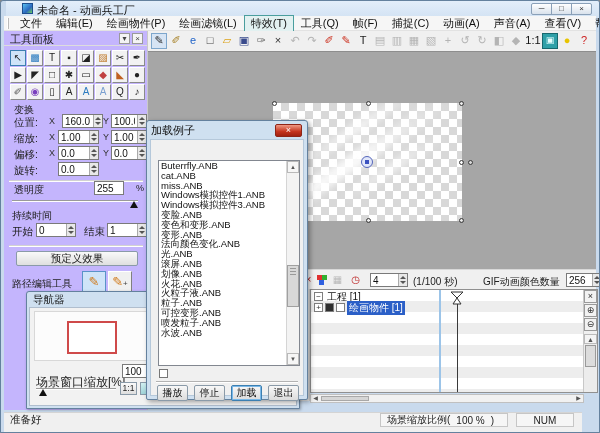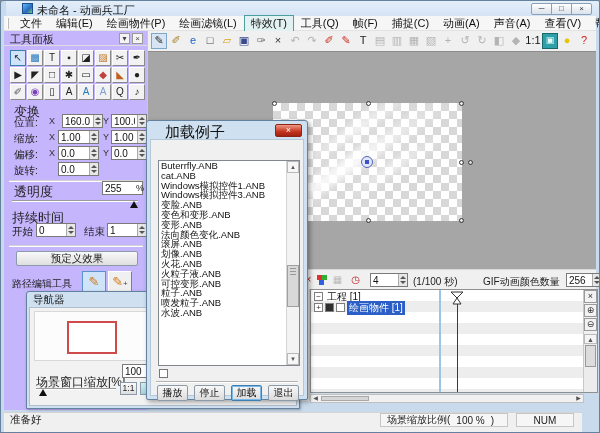--- a/index.html
+++ b/index.html
@@ -30,21 +30,21 @@
   .tbtn.special{background:#2fa0a8;color:#e8ffff;border:1px solid #17686e;font-size:9px;line-height:13px}
   
   .left-panel{position:absolute;left:3px;top:30px;width:144px;bottom:22px;background:#c4b5fd;border-right:1px solid #c9c9c9}
   .panel-header{position:relative;height:15px;font-size:11px;color:#222;padding:1px 0 0 6px;border-bottom:1px solid #ddd}
   .panel-hbtn{position:absolute;top:2px;width:11px;height:11px;font-size:8px;line-height:10px;text-align:center;
               border:1px solid #9a9a9a;background:#f4f4f4;color:#444}
   .toolgrid{position:absolute;left:6px;top:19px;display:grid;grid-template-columns:repeat(8,17px);grid-auto-rows:17px}
   .tool{width:16px;height:16px;background:#f2f2f2;border:1px solid;border-color:#ffffff #8a8a8a #8a8a8a #ffffff;
         font-size:10px;line-height:14px;text-align:center;color:#222;overflow:hidden}
   .tool.active{background:#cfe4f8;border-color:#3c7fb1}
-  .sec-label{position:absolute;font-size:13px;color:#222}
+  .sec-label{position:absolute;font-size:10px;color:#222}
   .xrow{position:absolute;left:0;width:144px;height:14px;font-size:10px;color:#222}
   .xrow .lbl{position:absolute;left:10px;top:2px;font-size:10.5px}
   .xrow .pre{position:absolute;top:2px;font-size:9px;color:#333}
   .numwrap{position:absolute;height:14px;border:1px solid #7a7a7a;background:#fff;display:flex}
   .num{border:0;outline:none;height:12px;width:100%;font-size:10px;padding:0 2px;
        font-family:"Liberation Sans","DejaVu Sans",sans-serif;background:#fff;color:#111}
   .spin{width:9px;flex:none;border-left:1px solid #aaa;background:#e8e8e8;display:flex;flex-direction:column;
         align-items:center;justify-content:space-evenly}
   .spin i{width:0;height:0;border-left:3px solid transparent;border-right:3px solid transparent;display:block}
   .spin .up{border-bottom:3px solid #555}.spin .dn{border-top:3px solid #555}
@@ -113,21 +113,21 @@
              background:linear-gradient(#e88872,#c4331d);color:#fff;font-size:8px;line-height:9px;text-align:center}
   .nav-client{position:absolute;left:2px;right:2px;top:15px;bottom:2px;background:#f2f2f2;border:1px solid #b0bece}
   .nav-preview{position:absolute;left:4px;top:3px;right:6px;height:50px;background:#fcfcfc;border:1px solid #d8d8d8}
   .nav-rect{position:absolute;left:32px;top:9px;width:50px;height:33px;border:2px solid #cf4a4a;background:#fff}
   .nav-zoomlbl{position:absolute;left:6px;top:66px;font-size:12px;color:#222}
   .smallbtn{position:absolute;width:17px;height:13px;border:1px solid #8a9aa8;background:linear-gradient(#fafafa,#dedede);
             font-size:8.5px;line-height:11px;text-align:center;color:#222}
   
   .dlg{position:absolute;left:145px;top:119px;width:162px;height:280px;background:#cfe0f0;border:1px solid #64819e;
        border-radius:3px 3px 2px 2px;box-shadow:2px 2px 5px rgba(0,0,0,.35);z-index:10}
-  .dlg-title{height:16px;font-size:15px;color:#111;padding:2px 0 0 18px}
+  .dlg-title{height:16px;font-size:11px;color:#111;padding:2px 0 0 4px}
   .dlg-close{position:absolute;right:5px;top:3px;width:27px;height:13px;border:1px solid #8e2416;border-radius:2px;
              background:linear-gradient(#ef9a85,#c4331d 60%,#a02211);color:#fff;font-size:9px;line-height:11px;text-align:center}
   .dlg-client{position:absolute;left:3px;right:3px;top:18px;bottom:3px;background:#f0f0f0;border:1px solid #b5c8da}
   .dlg-instr{position:absolute;left:11px;top:5px;font-size:11.5px;color:#111}
   .dlg-list{position:absolute;left:7px;top:20px;width:142px;height:206px;background:#fff;border:1px solid #828790;overflow:hidden}
   .dlg-item{height:9.8px;line-height:9.8px;font-size:9.5px;padding-left:2px;white-space:nowrap;color:#111}
   .dlg-item.selected{background:#2b62c4;color:#fff}
   .dlg-sb{position:absolute;right:0;top:0;width:13px;height:100%;background:#f3f3f3;border-left:1px solid #d5d5d5}
   .sb-btn{position:absolute;left:0;width:12px;height:12px;border:1px solid #b9b9b9;background:#f6f6f6;
           font-size:6px;line-height:10px;text-align:center;color:#555}
@@ -315,21 +315,21 @@
         <span class="spin">
             <i class="up"></i>
             <i class="dn"></i>
           </span>
       </span>
     </div>
 
     <div class="hsep" style="top:149px"></div>
 
     <span class="sec-label" style="left:10px;top:152px">透明度</span>
-    <span class="numwrap" style="left:98px;top:150px;width:41px">
+    <span class="numwrap" style="left:90px;top:150px;width:30px">
       <input class="num" value="255" style="">
     </span>
     <span class="sec-label" style="left:132px;top:152px;font-size:9px">%</span>
     <div class="slider-track" style="left:8px;top:169px;width:126px"></div>
     <div class="slider-handle" style="left:126px;top:170px"></div>
 
     <span class="sec-label" style="left:8px;top:178px">持续时间</span>
     <div class="xrow" style="top:192px">
       <span class="lbl" style="left:8px">开始</span>
       <span class="numwrap" style="left:32px;width:40px">
@@ -477,32 +477,34 @@
           <span class="sb-btn" style="top:0">▲</span>
           <div class="sb-thumb">
               <i></i>
               <i></i>
               <i></i>
             </div>
           <span class="sb-btn" style="bottom:0">▼</span>
         </div>
           <div class="dlg-item">Buterrfly.ANB</div>
           <div class="dlg-item">cat.ANB</div>
+          <div class="dlg-item">miss.ANB</div>
           <div class="dlg-item">Windows模拟控件1.ANB</div>
           <div class="dlg-item">Windows模拟控件3.ANB</div>
           <div class="dlg-item">变脸.ANB</div>
           <div class="dlg-item">变色和变形.ANB</div>
           <div class="dlg-item">变形.ANB</div>
           <div class="dlg-item">法向颜色变化.ANB</div>
+          <div class="dlg-item">光.ANB</div>
           <div class="dlg-item">滚屏.ANB</div>
           <div class="dlg-item">划像.ANB</div>
           <div class="dlg-item">火花.ANB</div>
           <div class="dlg-item">火粒子液.ANB</div>
+          <div class="dlg-item">粒子.ANB</div>
           <div class="dlg-item">可控变形.ANB</div>
-          <div class="dlg-item">粒子.ANB</div>
           <div class="dlg-item">喷发粒子.ANB</div>
           <div class="dlg-item">水波.ANB</div>
         </div>
       <div class="dlg-check">
         <span class="checkbox"></span>
       </div>
       <div class="dlg-sep"></div>
       <div class="dlg-btnrow">
 
       <div class="dlg-btn">播放</div>

